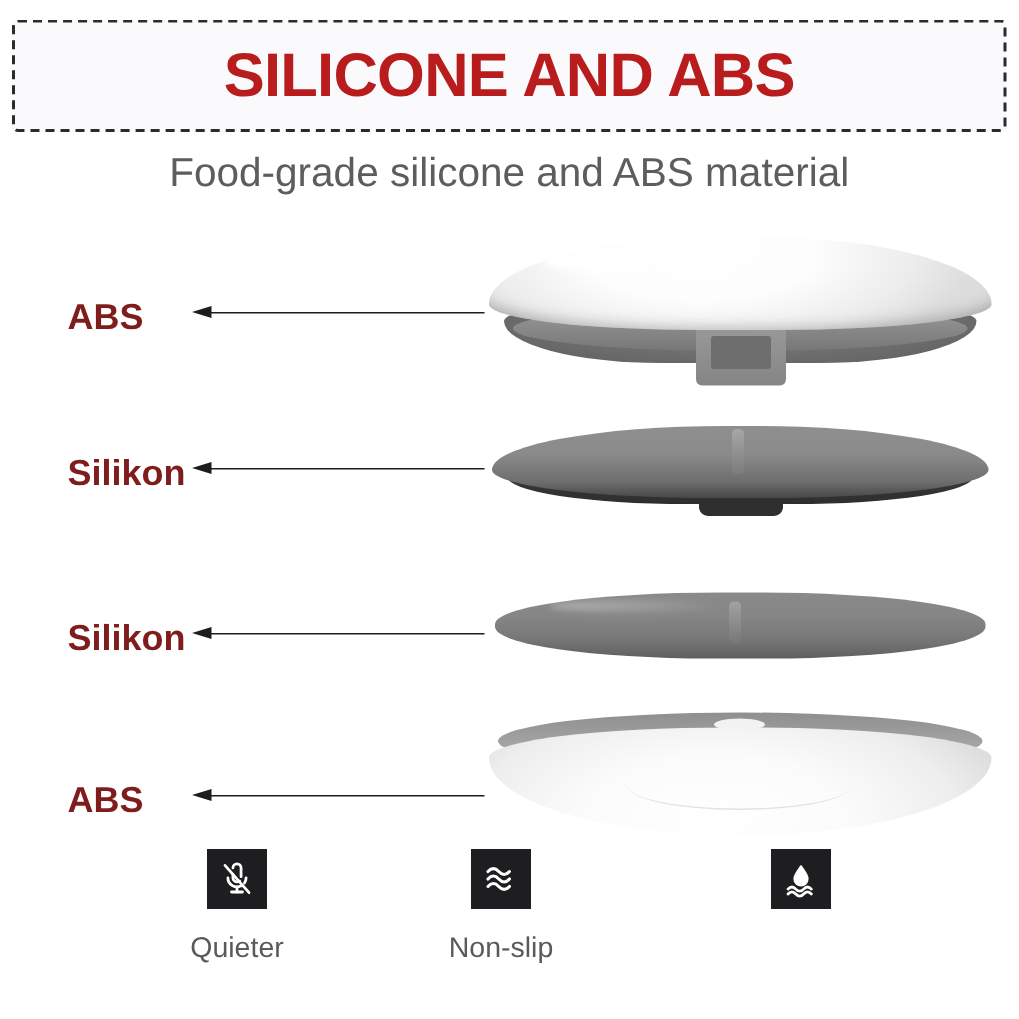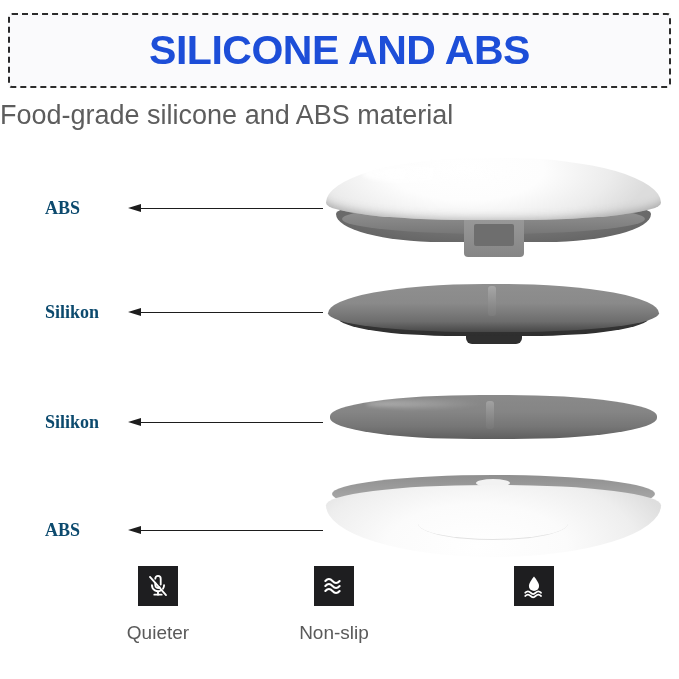--- a/index.html
+++ b/index.html
@@ -32,49 +32,48 @@
     left: 0;
     top: 0;
     width: 100%;
     height: 100%;
     display: flex;
     align-items: center;
     justify-content: center;
     font-size: 41px;
     font-weight: bold;
     letter-spacing: -0.5px;
-    color: #1d4ed8;
+    color: #b91c1c;
     white-space: nowrap;
   }
   #page-subtitle {
     position: absolute;
     left: 0;
     top: 100px;
     width: 679px;
-    text-align: left;
+    text-align: center;
     font-size: 27px;
     font-weight: normal;
     color: #5d5d5d;
     white-space: nowrap;
   }
 
   
   .layer-row {
     position: absolute;
     left: 0;
     width: 679px;
   }
   .layer-label {
     position: absolute;
     left: 45px;
-    font-size: 18px;
+    font-size: 24px;
     font-weight: bold;
-    color: #0c4a6e;
+    color: #7f1d1d;
     white-space: nowrap;
-    font-family: Liberation Serif, serif;
   }
   .arrow {
     position: absolute;
     height: 12px;
   }
   .arrow-line {
     position: absolute;
     left: 6px;
     top: 5px;
     height: 1.4px;

